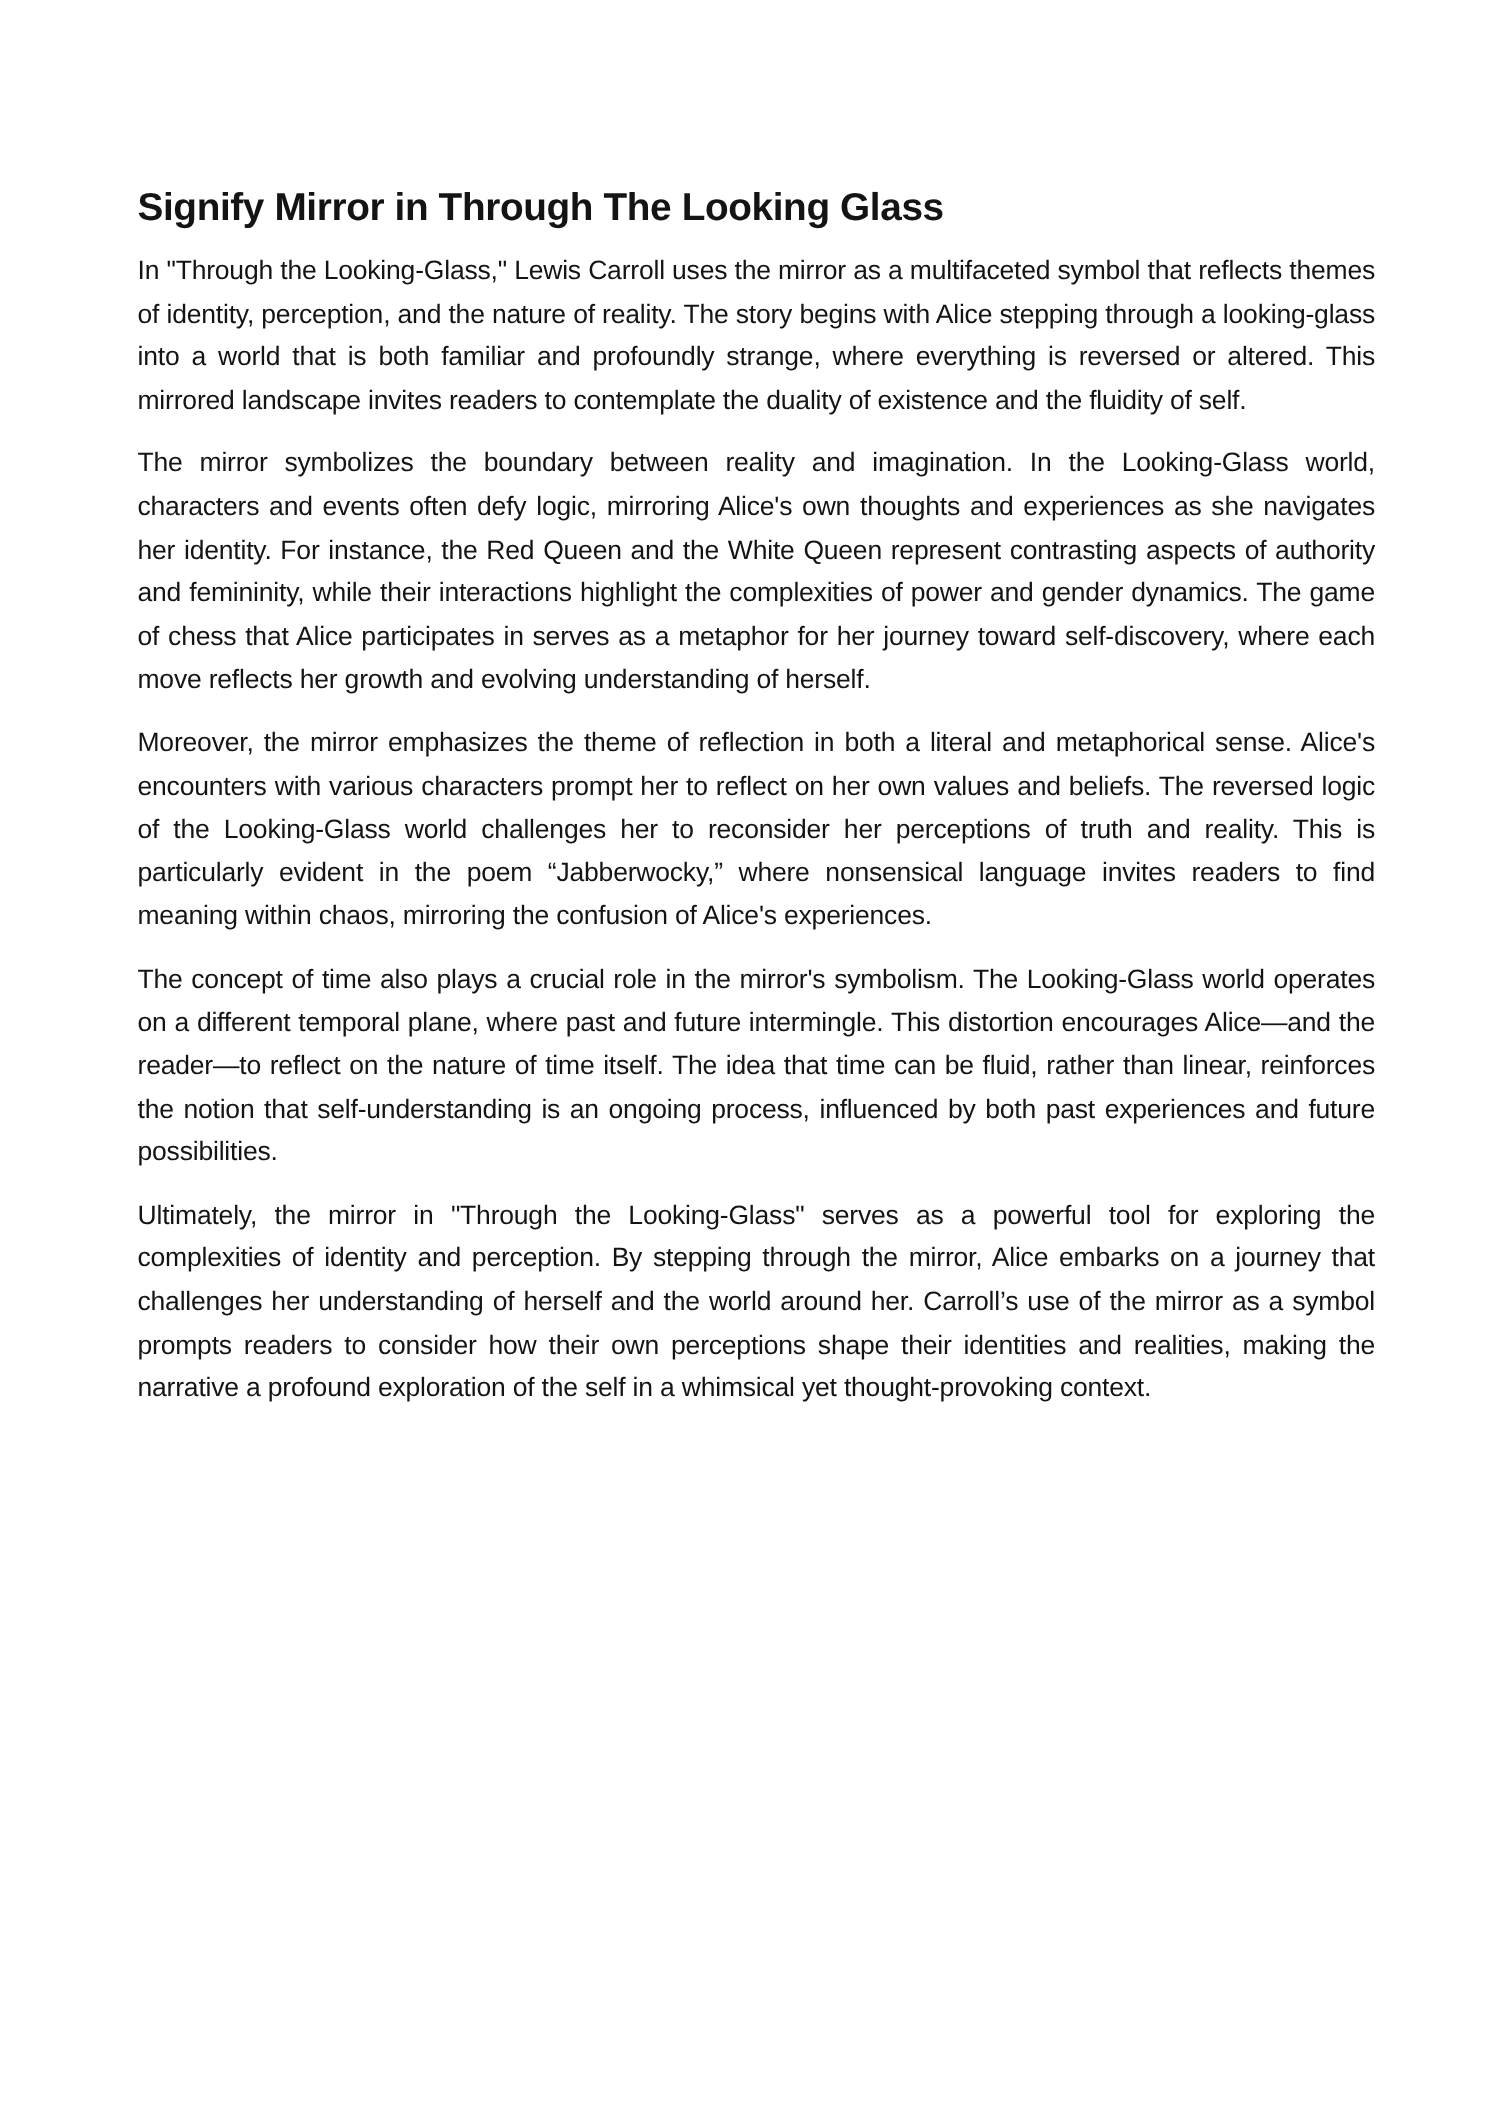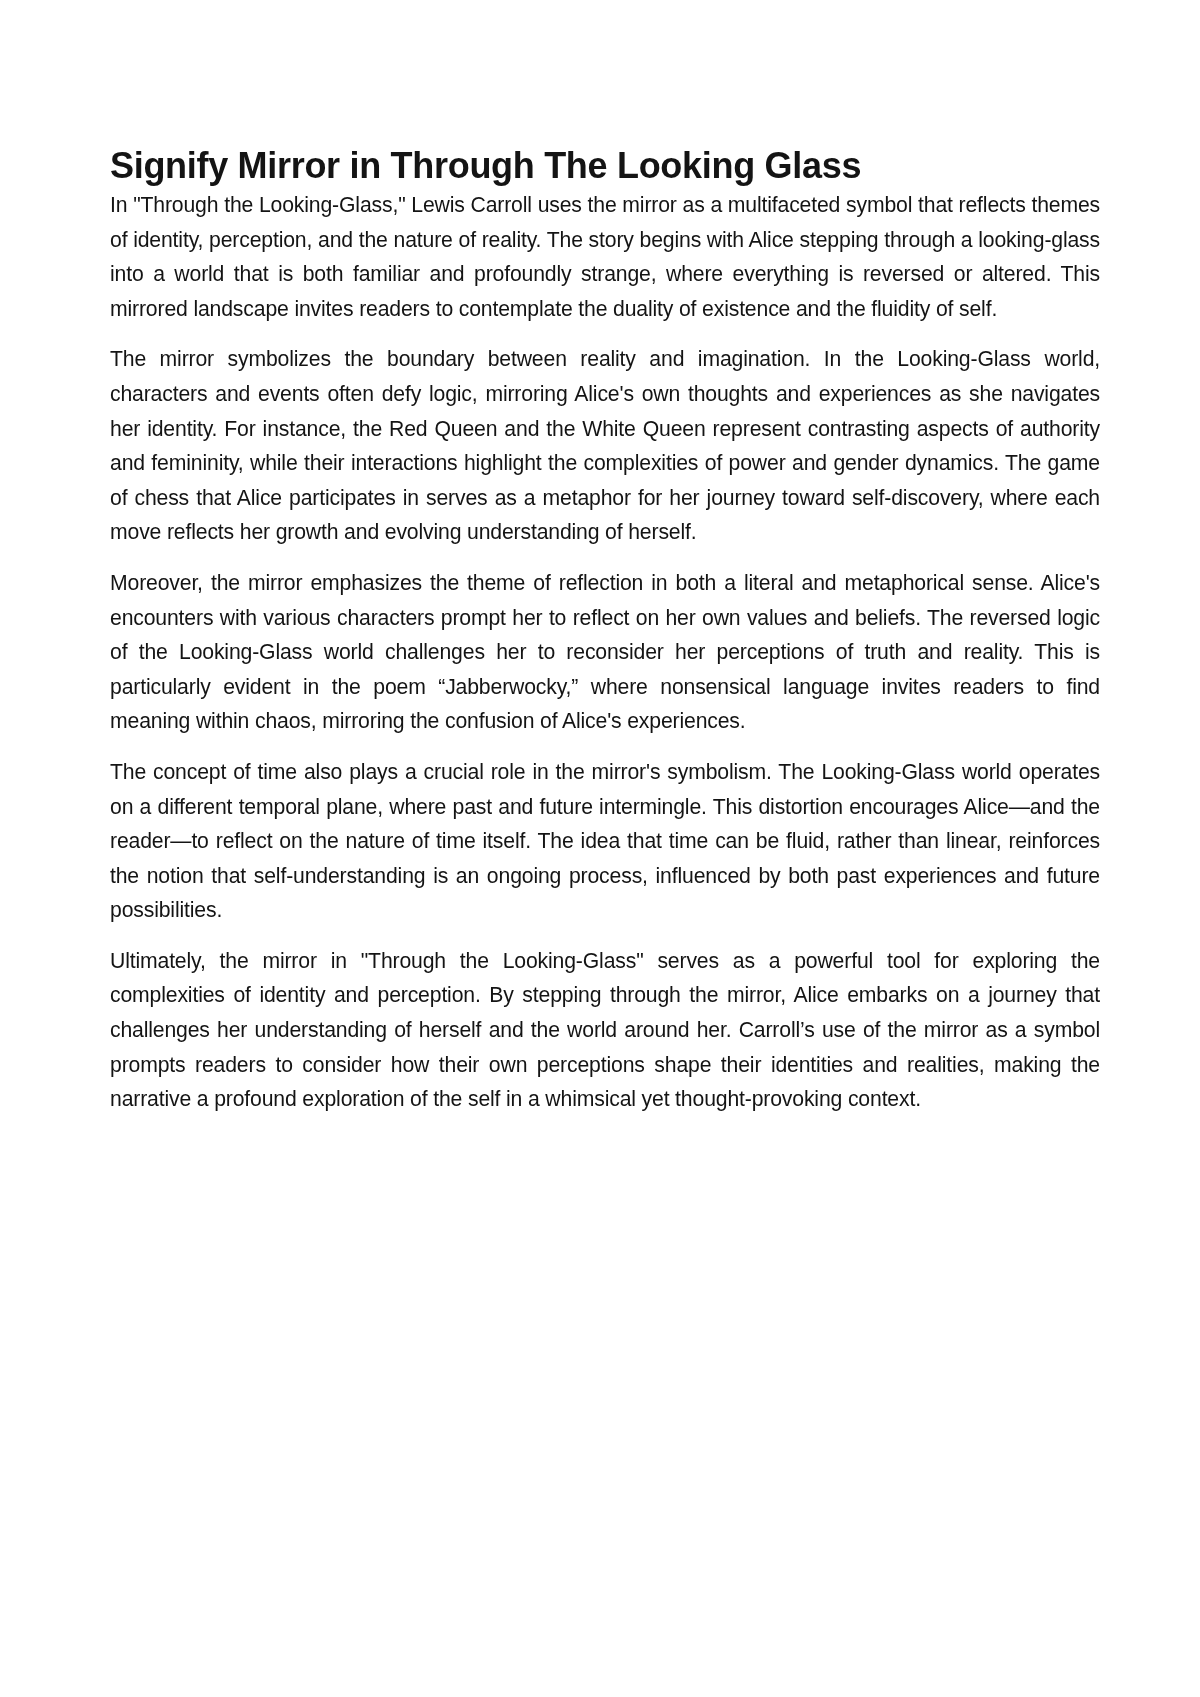--- a/index.html
+++ b/index.html
@@ -2,21 +2,21 @@
 <html><head>
 <meta charset="utf-8">
 <style>
   html, body { margin:0; padding:0; background:#ffffff; }
   body { width:1200px; height:1697px; position:relative; overflow:hidden; }
   .page {
     position:absolute; left:110px; top:148px; width:990px;
     font-family:"Liberation Sans", sans-serif; color:#141414;
   }
   h1 {
-    margin:0 0 4px 0; font-size:36px; font-weight:bold; letter-spacing:-0.3px;
+    margin:0 0 16px 0; font-size:31px; font-weight:bold; letter-spacing:-0.3px;
     line-height:36px;
   }
   p {
     margin:0 0 16px 0; font-size:21.2px; line-height:34.6px; text-align:justify;
     letter-spacing:-0.15px;
   }
 </style>
 </head>
 <body>
 

